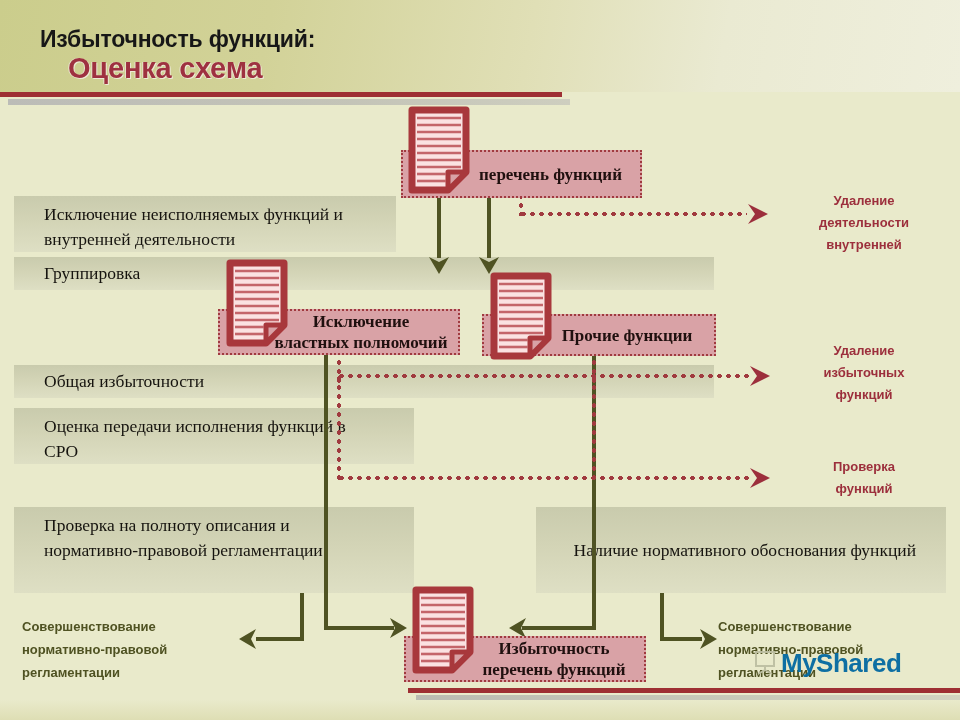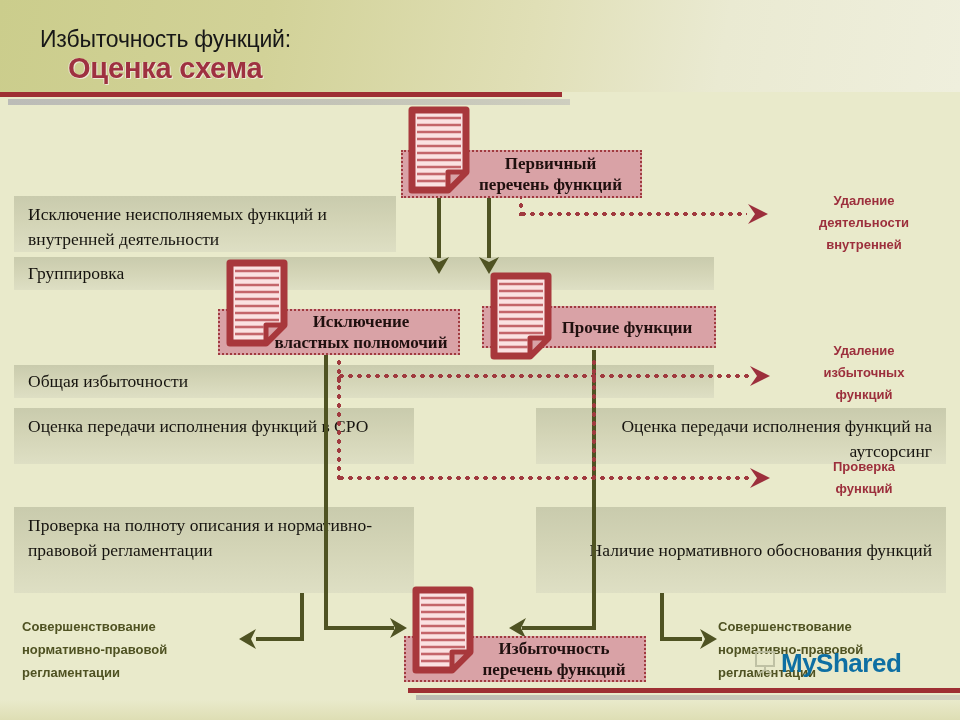--- a/index.html
+++ b/index.html
@@ -11,21 +11,21 @@
   #slide { position:absolute; inset:0; width:960px; height:720px; overflow:hidden; }
 
   
   .header {
     position:absolute; left:0; top:0; width:960px; height:92px;
     background:linear-gradient(100deg,#CBCD8C 0%,#D2D298 28%,#E0DFB6 55%,#EAEAD2 75%,#EFEFDD 100%);
   }
   .title-sm {
     position:absolute; left:40px; top:26px;
     font-family:"Liberation Sans", sans-serif;
-    font-size:23px; font-weight:normal; color:#171717;
+    font-size:23px; font-weight:bold; color:#171717;
     letter-spacing:-0.2px; white-space:nowrap;
   }
   .title-lg {
     position:absolute; left:68px; top:52px;
     font-family:"Liberation Sans", sans-serif;
     font-size:29px; font-weight:bold; color:#9E3140;
     letter-spacing:-0.2px; white-space:nowrap;
     text-shadow:1px 1px 0 #EDEAD6, -1px 0 0 #E7E3CA;
   }
   .rule-top {
@@ -49,21 +49,21 @@
   .footer-fade {
     position:absolute; left:0; top:700px; width:960px; height:20px;
     background:linear-gradient(180deg,#E9EACB 0%,#DEDEB4 100%);
   }
 
   
   .ibox {
     position:absolute;
     background:linear-gradient(180deg,#C9CBAD 0%,#D3D4B6 45%,#DEDFC4 100%);
     color:#16140F; font-size:17.5px; line-height:25px;
-    padding:6px 14px; box-sizing:border-box;
+    padding:6px 30px; box-sizing:border-box;
     font-family:"Liberation Serif", serif;
   }
   .ibox.ralign { text-align:right; }
 
   
   .pbox {
     position:absolute;
     background:#D9A2A6;
     border:2px dotted #A03A3F;
     box-sizing:border-box;
@@ -138,23 +138,20 @@
   </div>
 
   <div class="ibox" style="left:14px; top:365px; width:700px; height:33px; padding-top:4px;">
     <span>Общая избыточности</span>
   </div>
 
   <div class="ibox" style="left:14px; top:408px; width:400px; height:56px;">
     <span>Оценка передачи исполнения функций в СРО</span>
   </div>
 
-  <div class="ibox ralign" style="left:536px; top:408px; width:410px; height:56px;">
-    <span>Оценка передачи исполнения функций на аутсорсинг</span>
-  </div>
 
   <div class="ibox" style="left:14px; top:507px; width:400px; height:86px;">
     <span>Проверка на полноту описания и нормативно-правовой регламентации</span>
   </div>
 
   <div class="ibox ralign" style="left:536px; top:507px; width:410px; height:86px; display:flex; align-items:center; justify-content:flex-end;">
     <span>Наличие нормативного обоснования функций</span>
   </div>
 
   <div class="vline" style="left:437px; top:196px; height:62px;"></div>
@@ -206,21 +203,20 @@
 
   <div class="dotline-v" style="left:337px; top:374px; height:106px;"></div>
   <div class="dotline-v" style="left:592px; top:374px; height:106px;"></div>
   <div class="dotline-h" style="left:337px; top:476px; width:412px;"></div>
   <svg class="arrow" style="left:745px; top:466px;" width="26" height="24" viewBox="0 0 26 24">
     <polygon points="25,12 5,2 12,12 5,22" fill="#9C2F3C"></polygon>
   </svg>
 
   <div class="pbox" style="left:401px; top:150px; width:241px; height:48px;">
     <div class="ptext" style="padding-left:58px;">
-      <div>Первичный</div>
       <div>перечень функций</div>
     </div>
   </div>
   <div class="docicon" style="left:408px; top:106px;">
     <svg width="62" height="88" viewBox="0 0 62 88">
       <path d="M4 4 H58 V66 L40 84 H4 Z" fill="#FBE2E2" stroke="#A8383C" stroke-width="7" stroke-linejoin="round"></path>
       <path d="M58 66 L40 84 L40 66 Z" fill="#D9A2A6" stroke="#A8383C" stroke-width="5" stroke-linejoin="round"></path>
       <g stroke="#C4656A" stroke-width="2.6">
         <line x1="9" y1="12" x2="53" y2="12"></line>
           <line x1="9" y1="19" x2="53" y2="19"></line>
@@ -254,21 +250,21 @@
         <line x1="9" y1="40" x2="53" y2="40"></line>
           <line x1="9" y1="47" x2="53" y2="47"></line>
         <line x1="9" y1="54" x2="53" y2="54"></line>
           <line x1="9" y1="61" x2="53" y2="61"></line>
         <line x1="9" y1="68" x2="38" y2="68"></line>
           <line x1="9" y1="75" x2="38" y2="75"></line>
       </g>
     </svg>
   </div>
 
-  <div class="pbox" style="left:482px; top:306px; width:234px; height:42px;">
+  <div class="pbox" style="left:482px; top:314px; width:234px; height:42px;">
     <div class="ptext" style="padding-left:56px;">
       <div>Прочие функции</div>
     </div>
   </div>
   <div class="docicon" style="left:490px; top:272px;">
     <svg width="62" height="88" viewBox="0 0 62 88">
       <path d="M4 4 H58 V66 L40 84 H4 Z" fill="#FBE2E2" stroke="#A8383C" stroke-width="7" stroke-linejoin="round"></path>
       <path d="M58 66 L40 84 L40 66 Z" fill="#D9A2A6" stroke="#A8383C" stroke-width="5" stroke-linejoin="round"></path>
       <g stroke="#C4656A" stroke-width="2.6">
         <line x1="9" y1="12" x2="53" y2="12"></line>

